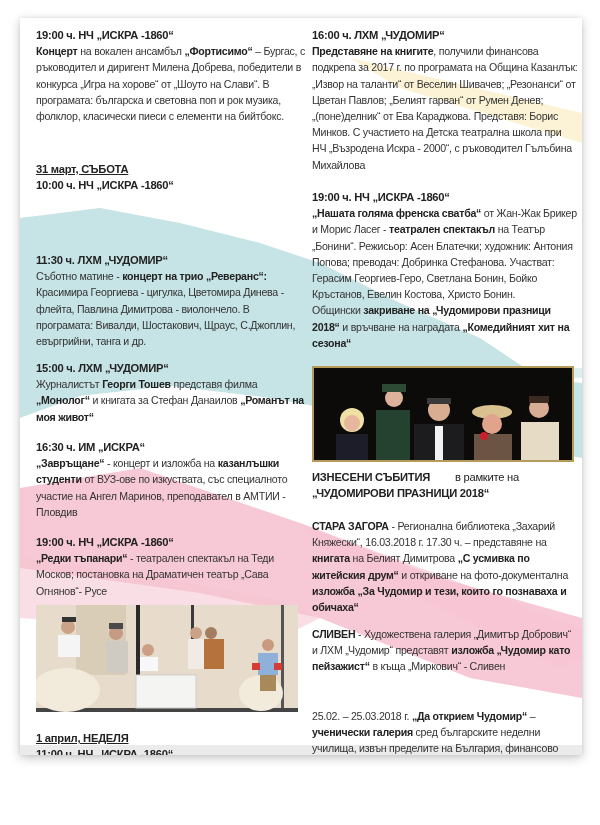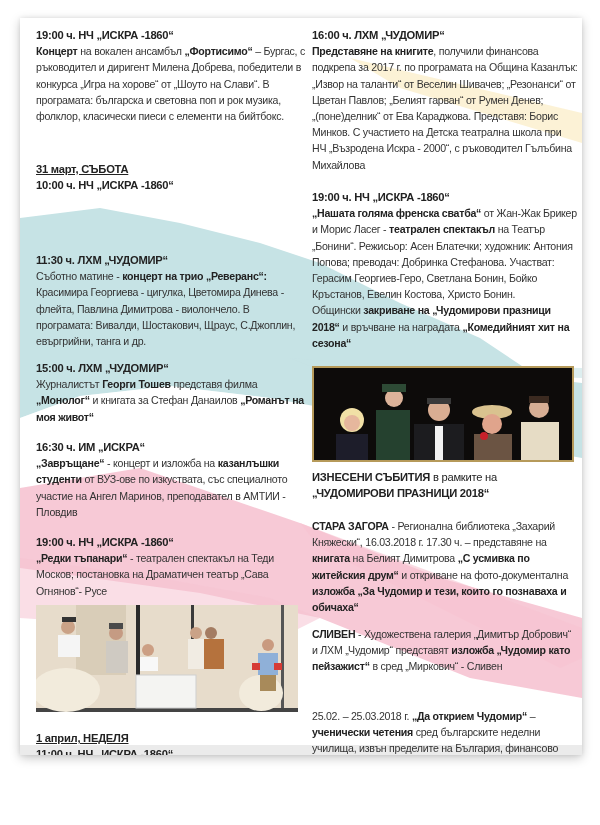--- a/index.html
+++ b/index.html
@@ -125,34 +125,34 @@
       <div><b>Представяне на книгите</b><span>, получили финансова подкрепа за 2017 г. по програмата на Община Казанлък: „Извор на таланти“ от Веселин Шивачев; „Резонанси“ от Цветан Павлов; „Белият гарван“ от Румен Денев; „(поне)делник“ от Ева Караджова. Представя: Борис Минков. С участието на Детска театрална школа при НЧ „Възродена Искра - 2000“, с ръководител Гълъбина Михайлова</span></div>
     </div>
 
     <div class="block" style="top:171px;">
       <div class="head">19:00 ч. НЧ „ИСКРА -1860“</div>
       <div><b>„Нашата голяма френска сватба“</b><span> от Жан-Жак Брикер и Морис Ласег - </span><b>театрален спектакъл</b><span> на Театър „Бонини“. Режисьор: Асен Блатечки; художник: Антония Попова; преводач: Добринка Стефанова.  Участват: Герасим Георгиев-Геро, Светлана Бонин, Бойко Кръстанов, Евелин Костова, Христо Бонин.</span></div>
       <div><span>Общински </span><b>закриване на „Чудомирови празници 2018“</b><span> и връчване на наградата  </span><b>„Комедийният хит на сезона“</b></div>
     </div>
 
     <div class="block" style="top:451px;">
-      <div class="head"><span>ИЗНЕСЕНИ СЪБИТИЯ</span><span style="font-weight:normal;"> в рамките на</span></div>
+      <div class="head"><span>ИЗНЕСЕНИ СЪБИТИЯ</span><span style="font-weight:normal;padding-left:22px;"> в рамките на</span></div>
       <div class="head">„ЧУДОМИРОВИ ПРАЗНИЦИ 2018“</div>
     </div>
 
     <div class="block" style="top:500px;">
       <div><b>СТАРА ЗАГОРА</b><span> - Регионална библиотека „Захарий Княжески“, 16.03.2018 г. 17.30 ч. – представяне на </span><b>книгата</b><span> на Белият Димитрова </span><b>„С усмивка по житейския друм“</b><span> и откриване на фото-документална </span><b>изложба „За Чудомир и тези, които го познаваха и обичаха“</b></div>
     </div>
 
     <div class="block" style="top:608px;">
-      <div><b>СЛИВЕН</b><span> - Художествена галерия „Димитър Добрович“ и ЛХМ „Чудомир“ представят  </span><b>изложба „Чудомир като пейзажист“</b><span> в сред „Миркович“ - Сливен</span></div>
+      <div><b>СЛИВЕН</b><span> - Художествена галерия „Димитър Добрович“ и ЛХМ „Чудомир“ представят  </span><b>изложба „Чудомир като пейзажист“</b><span> в къща „Миркович“ - Сливен</span></div>
     </div>
 
     <div class="block" style="top:690px;">
-      <div><span>25.02. – 25.03.2018 г. </span><b>„Да открием Чудомир“</b><span> – </span><b>ученически четения</b><span> сред българските неделни училища, извън пределите на България, финансово подпомагани от Министерството на образованието и науката за учебната 2017/2018 г.</span></div>
+      <div><span>25.02. – 25.03.2018 г. </span><b>„Да открием Чудомир“</b><span> – </span><b>ученически галерия</b><span> сред българските неделни училища, извън пределите на България, финансово подпомагани от Министерството на образованието и науката за учебната 2017/2018 г.</span></div>
     </div>
   </div>
 
   <div class="photo" style="left:292px; top:348px; width:262px; height:96px; border:2px solid #b69a5a; box-sizing:border-box;" title="Актьорите от „Нашата голяма френска сватба“">
     <svg width="258" height="92" viewBox="0 0 258 92">
       <rect width="258" height="92" fill="#0d0b0a"></rect>
       <circle cx="38" cy="52" r="12" fill="#f1e0a6"></circle>
         <circle cx="38" cy="55" r="8" fill="#e6b79d"></circle>
       <rect x="22" y="66" width="32" height="26" fill="#1d1d2a"></rect>
       <circle cx="80" cy="30" r="9" fill="#dcb39a"></circle>

